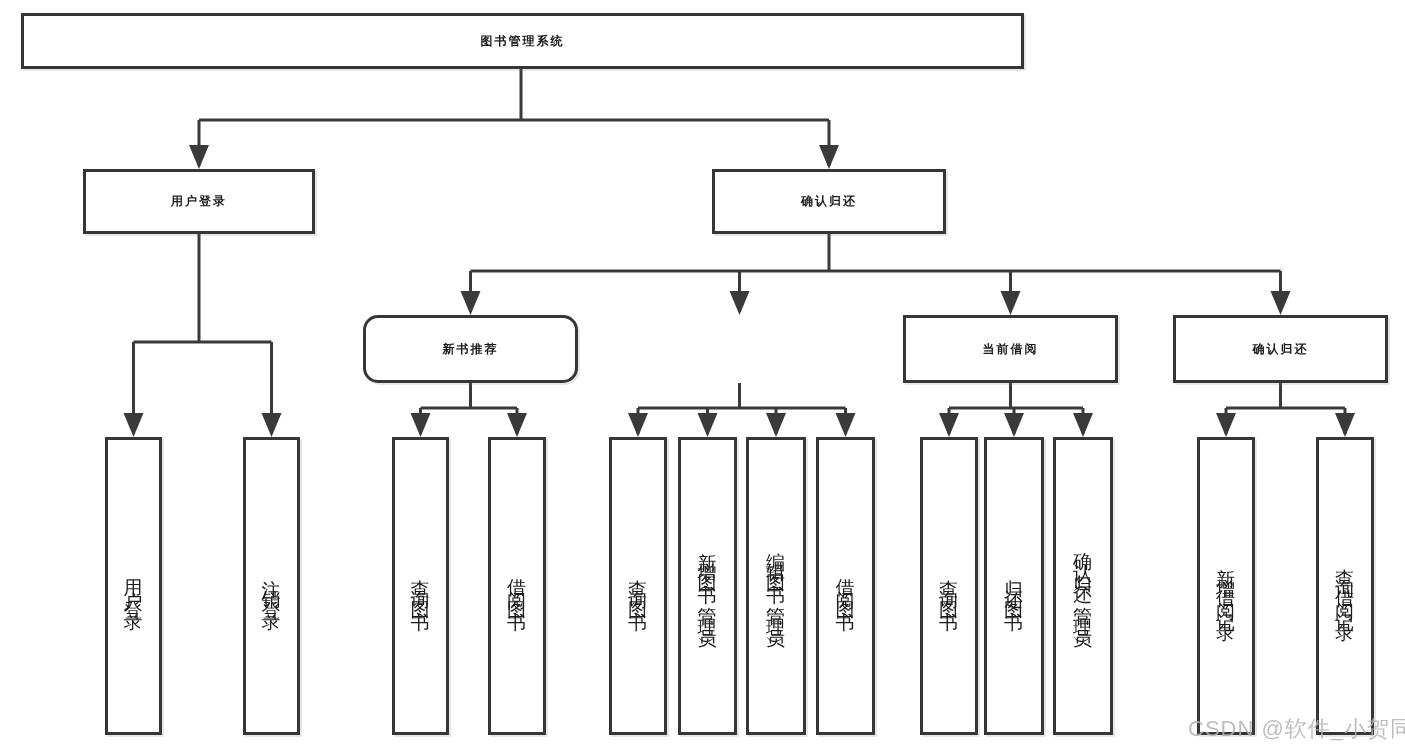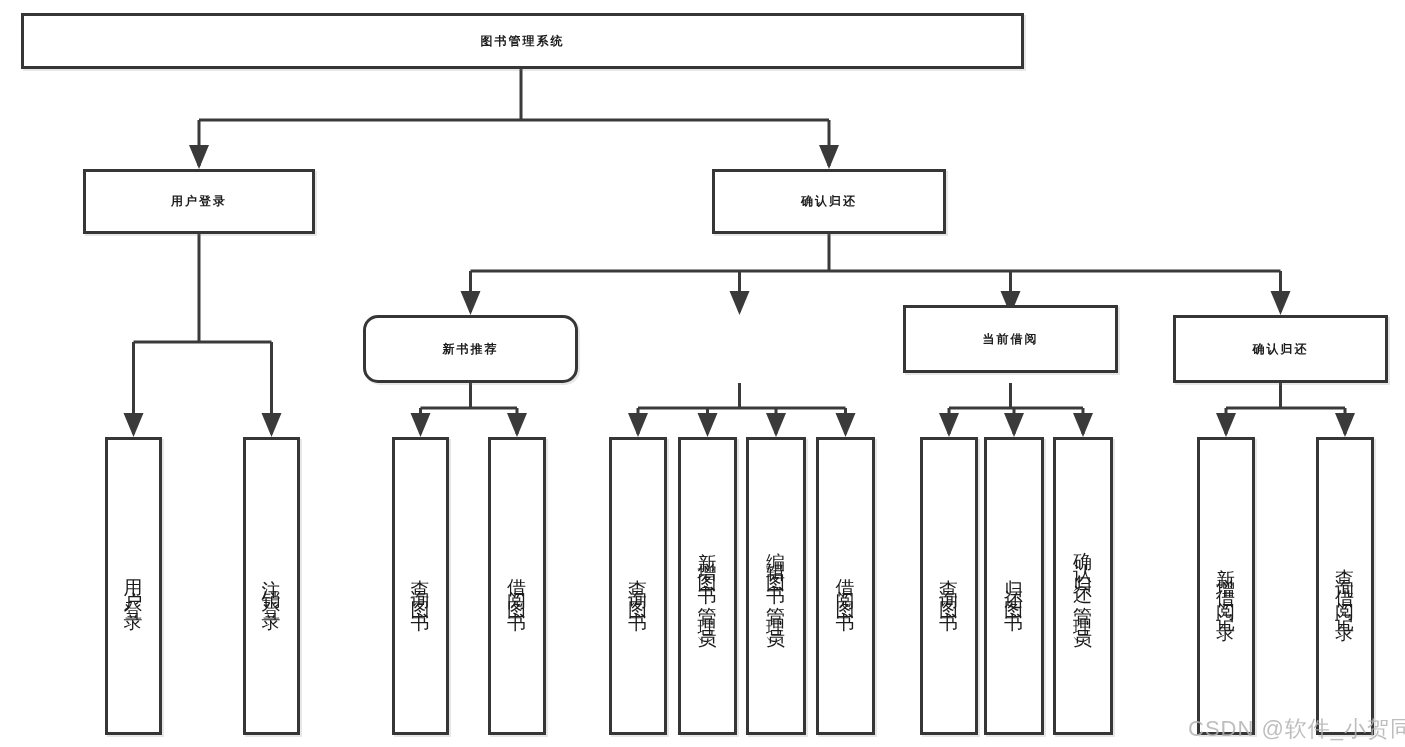--- a/index.html
+++ b/index.html
@@ -58,21 +58,21 @@
       <polygon points="1216,413 1236,413 1226,437" fill="#3a3a3a"></polygon>
       <polygon points="1335,413 1355,413 1345,437" fill="#3a3a3a"></polygon>
     </svg>
 
   <div class="box hbox" style="left:21px; top:13px; width:1003px; height:56px;">图书管理系统</div>
 
   <div class="box hbox" style="left:83px; top:169px; width:232px; height:65px;">用户登录</div>
   <div class="box hbox" style="left:712px; top:169px; width:234px; height:65px;">确认归还</div>
 
   <div class="box hbox" style="left:363px; top:315px; width:215px; height:68px;border-radius:15px;">新书推荐</div>
-  <div class="box hbox" style="left:903px; top:305px; width:215px; height:68px;">当前借阅</div>
+  <div class="box hbox" style="left:903px; top:315px; width:215px; height:68px;">当前借阅</div>
   <div class="box hbox" style="left:1173px; top:315px; width:215px; height:68px;">确认归还</div>
 
   <div class="box vbox" style="left:105px; top:437px; width:57px; height:298px;">用户登录</div>
   <div class="box vbox" style="left:243px; top:437px; width:57px; height:298px;">注销登录</div>
 
   <div class="box vbox" style="left:392px; top:437px; width:57px; height:298px;">查询图书</div>
   <div class="box vbox" style="left:488px; top:437px; width:58px; height:298px;">借阅图书</div>
 
   <div class="box vbox" style="left:609px; top:437px; width:58px; height:298px;">查询图书</div>
   <div class="box vbox" style="left:678px; top:437px; width:59px; height:298px;">新增图书（管理员）</div>

